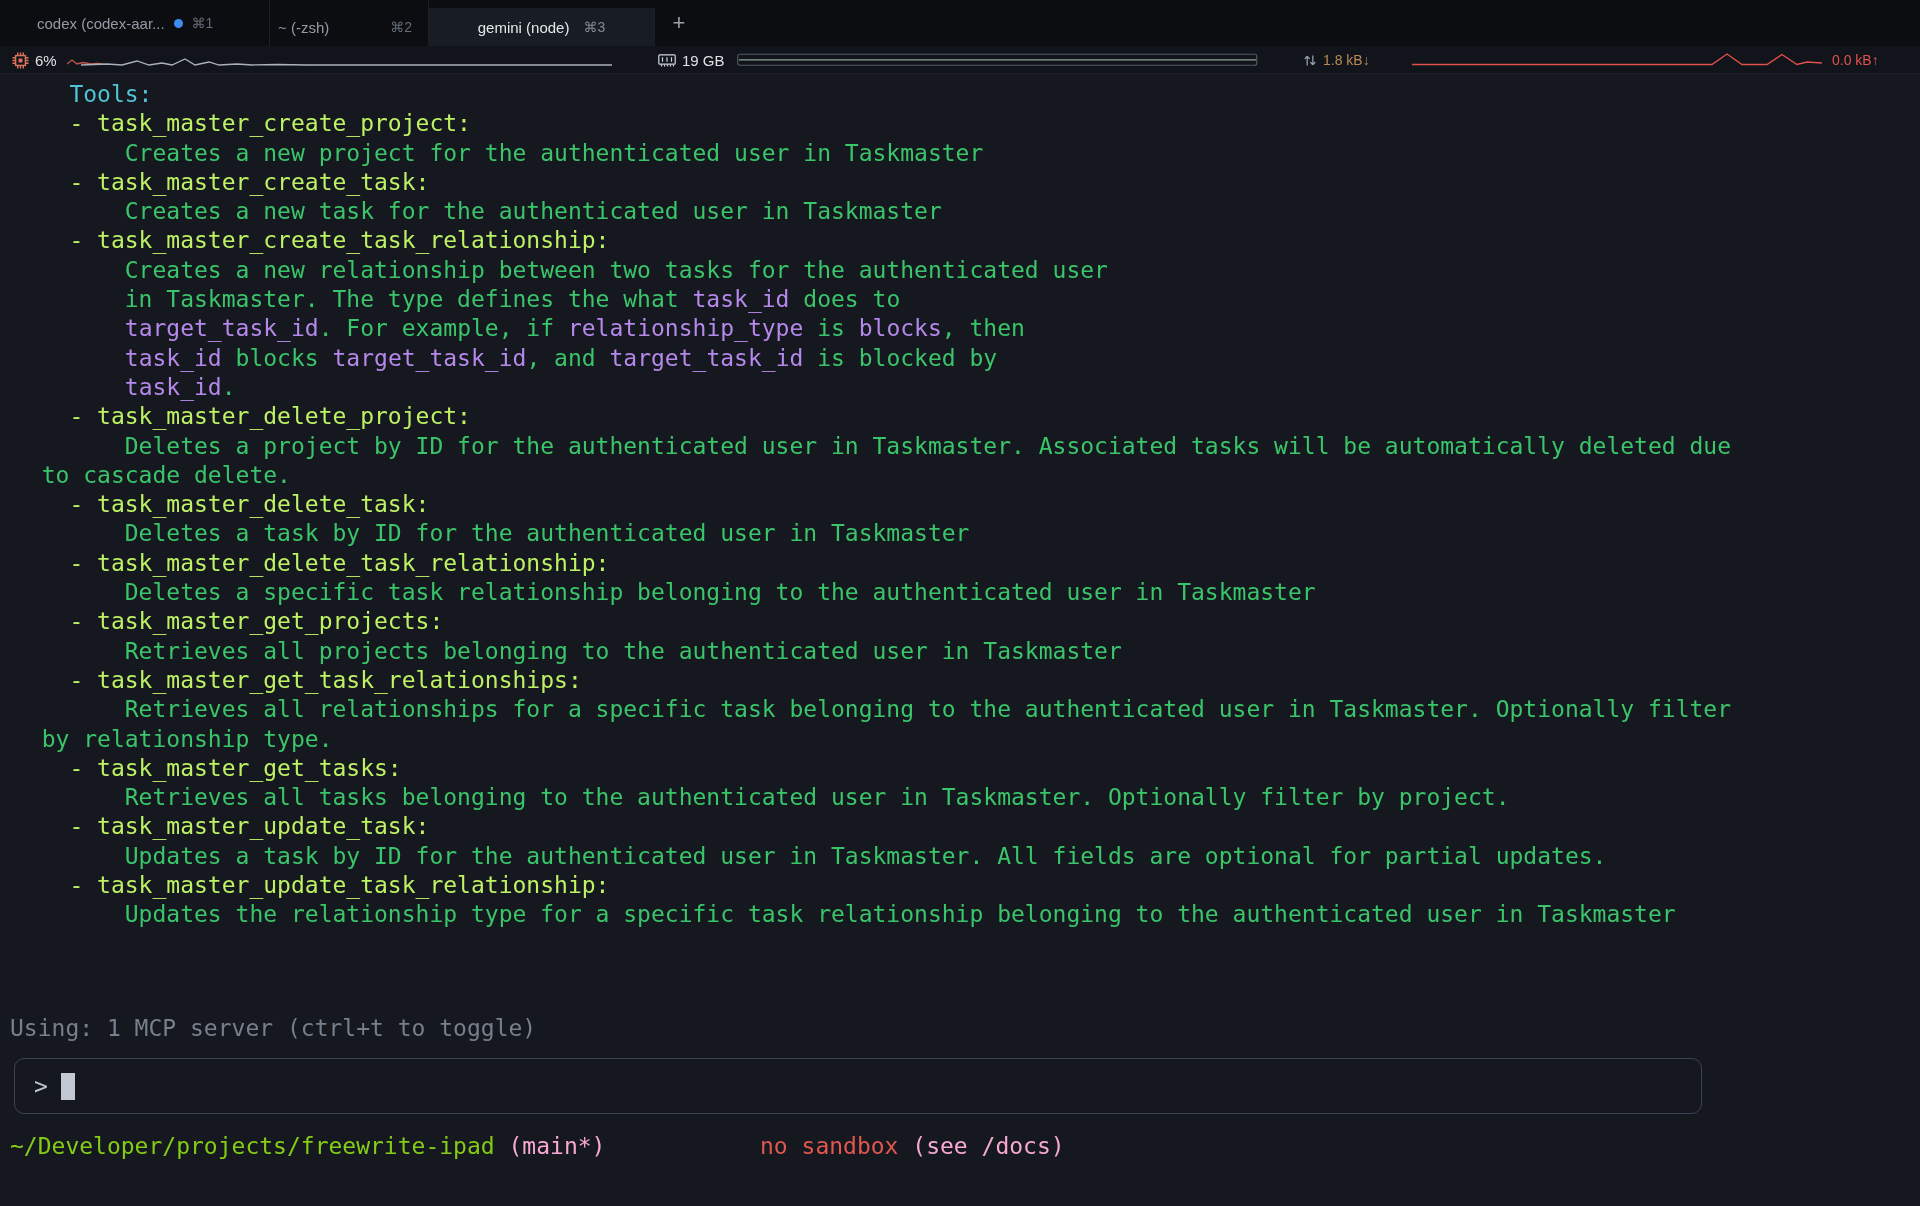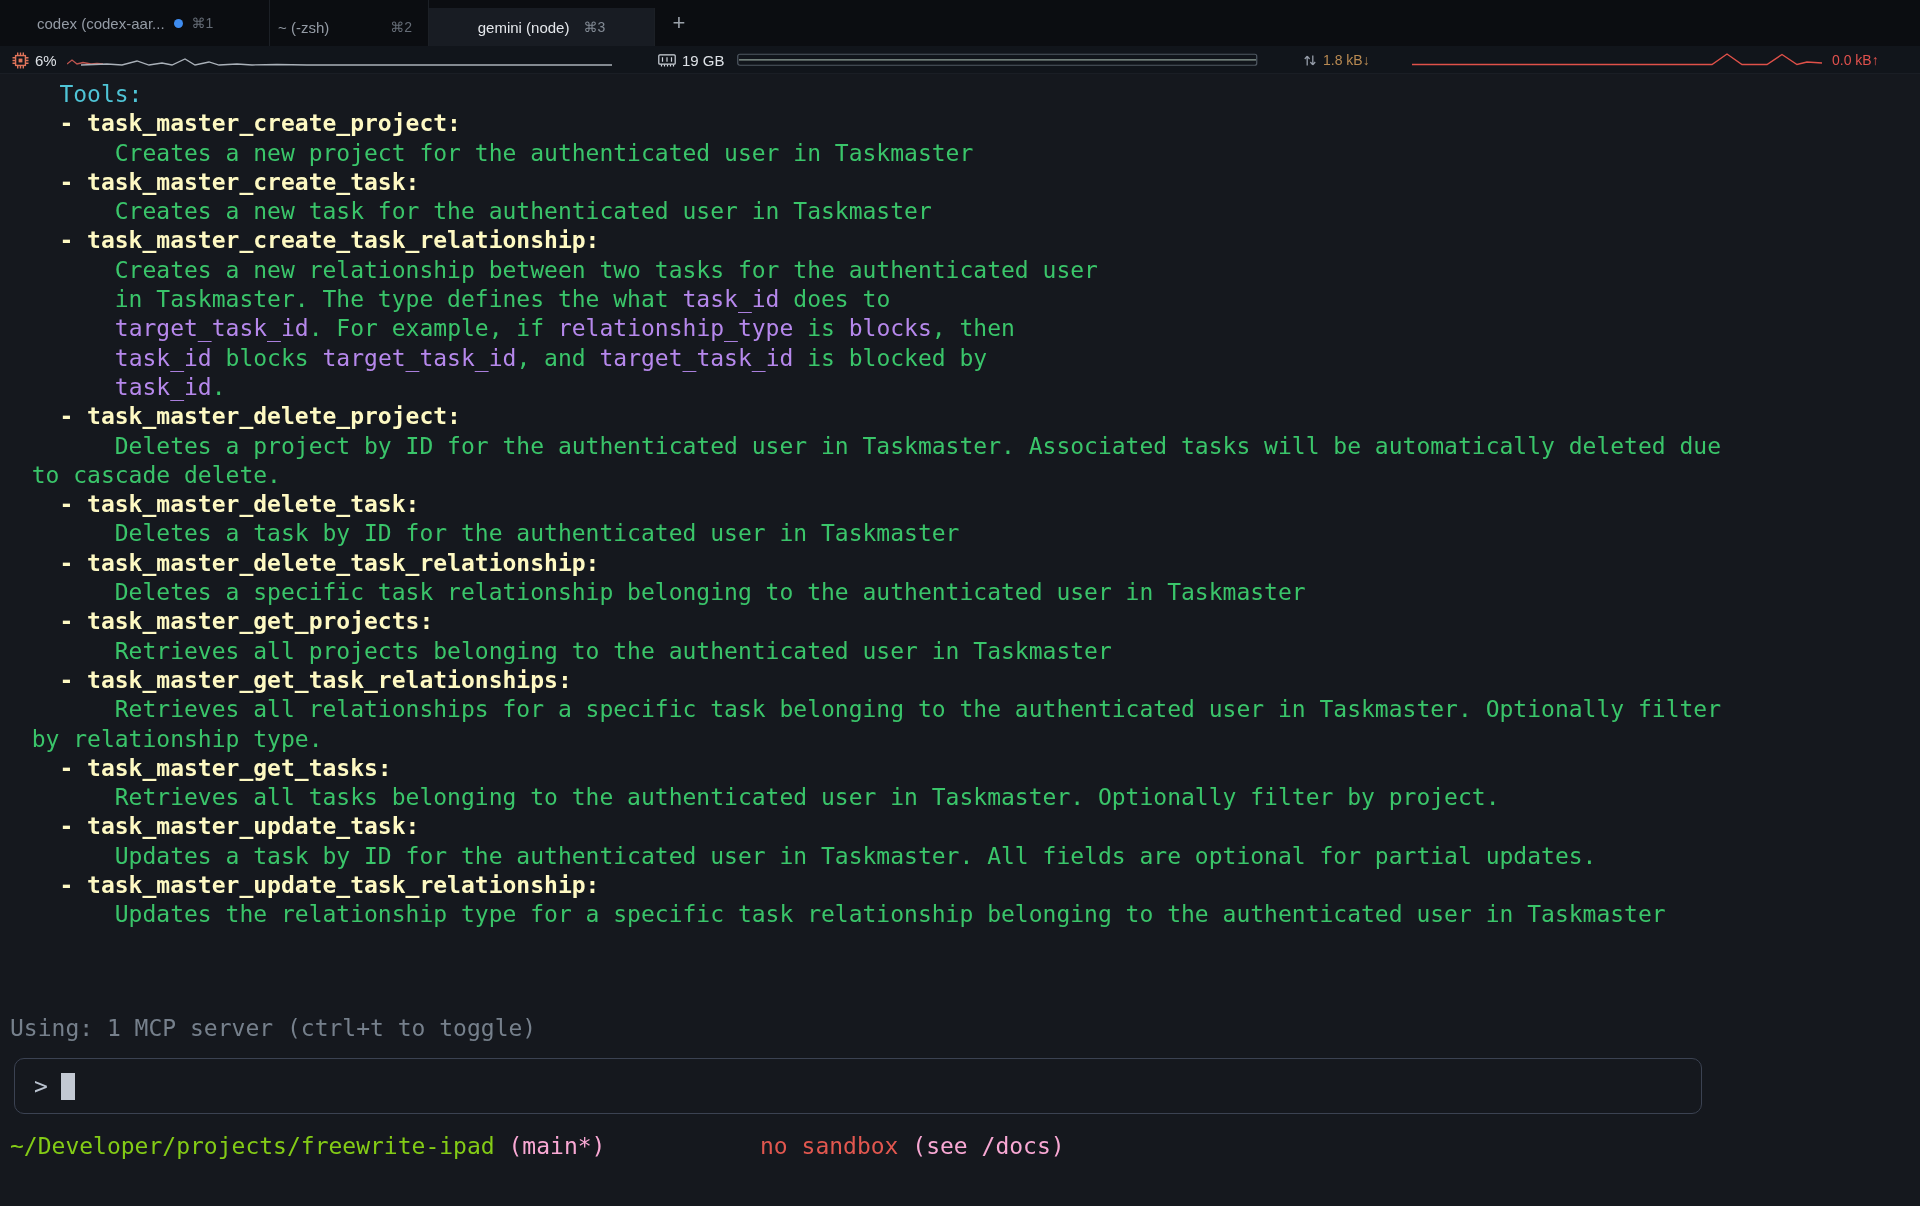--- a/index.html
+++ b/index.html
@@ -40,26 +40,26 @@
     font-family:"Liberation Sans", sans-serif; font-size:15px; color:#dde1e6;
     border-bottom:1px solid #1a1e25;
   }
   .sb-item { position:absolute; top:0; height:28px; display:flex; align-items:center; gap:6px; }
   .sb-svg  { position:absolute; top:50%; transform:translateY(-50%); display:block; }
   .sb-down { color:#b98a52; font-size:14px; }
   .sb-up   { color:#e0514d; font-size:14px; }
 
   
   .terminal {
-    padding:6px 0 0 4px;
+    padding:6px 0 0 14px;
     font-size:23px; line-height:29.3px;
     white-space:pre;
   }
   .t-line { height:29.3px; }
-  .c-blue   { color:#fef9c3;font-weight:bold; }
+  .c-blue   { color:#bef264; }
   .c-cyan   { color:#4fc4d6; }
   .c-green  { color:#3ac56a; }
   .c-purple { color:#b688ec; }
 
   
   .mcp-line {
     position:absolute; top:1014px; left:10px;
     font-size:23px; line-height:29.3px; color:#76808c; white-space:pre;
   }
   .input-box {

